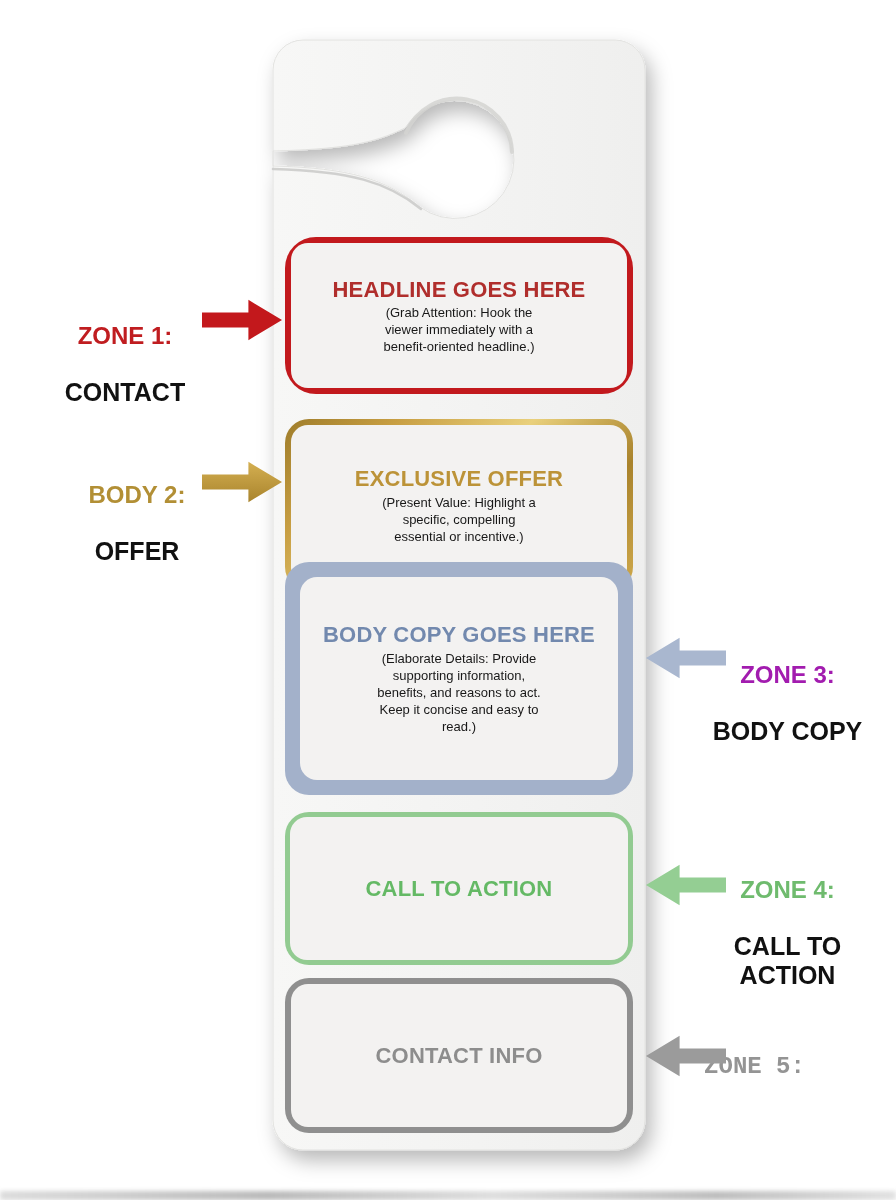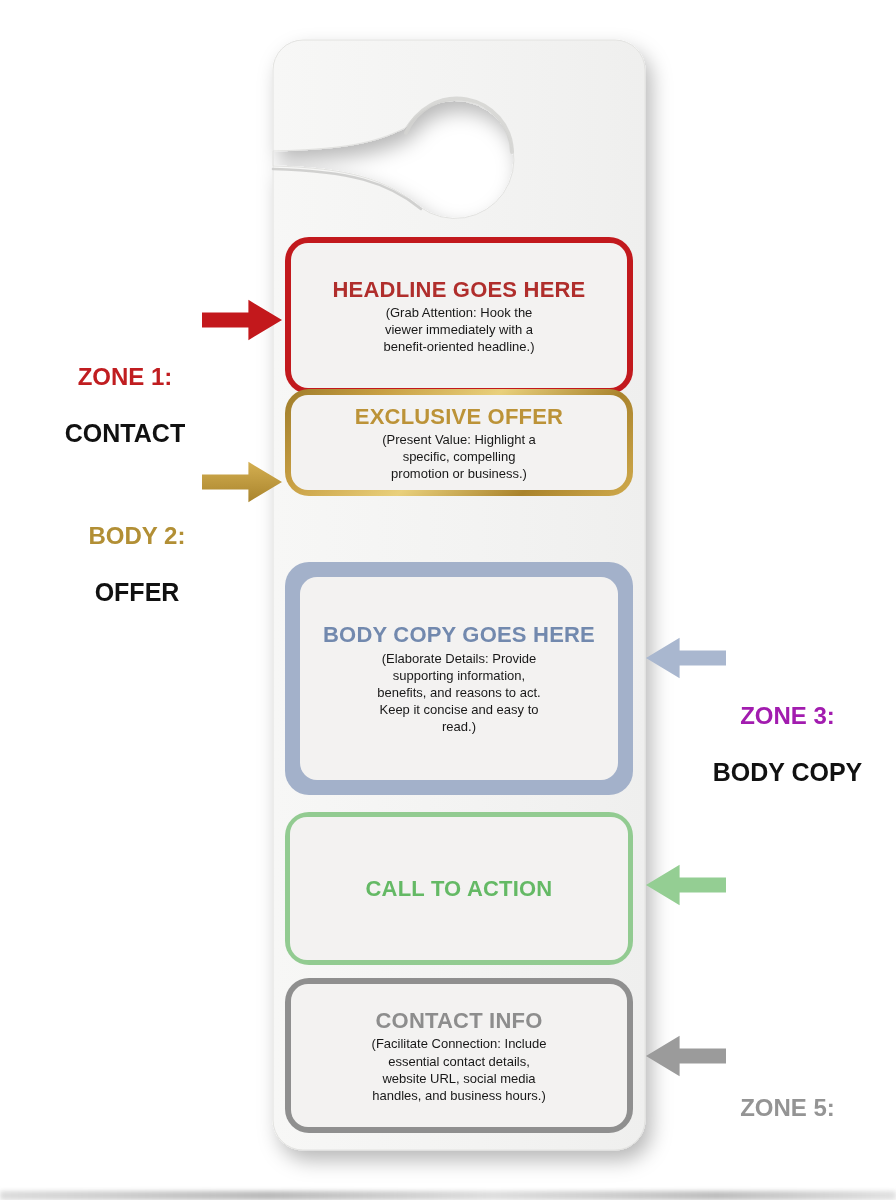--- a/index.html
+++ b/index.html
@@ -18,45 +18,45 @@
     display:flex;
   }
   .zone-box .inner{
     flex:1;border-radius:17px;background:#f3f2f1;
     display:flex;flex-direction:column;justify-content:center;align-items:center;
     text-align:center;padding:4px 8px;box-sizing:border-box;
   }
   .zone-heading{font-weight:bold;font-size:22px;line-height:1.25;letter-spacing:.2px;}
   .zone-body{font-size:13px;line-height:1.32;color:#181818;white-space:pre-line;margin-top:1px;}
 
-  .box-1{top:237px;height:157px;background:#c2191d;}
-  .box-2{top:389px;height:107px;
+  .box-1{top:237px;height:157px;background:#c2191d;border-radius:31px;}
+  .box-2{top:419px;height:172px;
          background:linear-gradient(135deg,#9e7c2a 0%,#c89f43 22%,#e9d07c 48%,#a9832c 75%,#d0aa4c 100%);}
   .box-3{top:562px;height:233px;background:#a3b1ca;padding:15px;}
   .box-4{top:812px;height:153px;background:#92cb91;padding:5px;}
   .box-5{top:978px;height:155px;background:#8f8f8f;}
 
   .hd-1{color:#b02e2c;}
   .hd-2{color:#bc9338;}
   .hd-3{color:#7289ae;}
   .hd-4{color:#64b965;}
   .hd-5{color:#8d8d8d;}
 
   
   .side-label{
     position:absolute;width:180px;text-align:center;
     font-weight:bold;font-size:25px;line-height:1.15;color:#111;
     white-space:pre-line;
   }
-  .side-label .prefix{display:block;font-size:24px;margin-top:41px;}
+  .side-label .prefix{display:block;font-size:24px;}
   .lbl-1{left:35px;top:293px;}
   .lbl-2{left:47px;top:452px;}
   .lbl-3{left:700px;top:632px;width:175px;}
   .lbl-4{left:700px;top:847px;width:175px;}
-  .lbl-5{left:700px;top:1024px;width:175px;}
+  .lbl-5{left:667px;top:1024px;width:175px;font-family:Liberation Mono, monospace;}
   .px-1{color:#c01d20;}
   .px-2{color:#b28f35;}
   .px-3{color:#a21caf;}
   .px-4{color:#6fbb6e;}
   .px-5{color:#949494;}
 
   
   .arrow{position:absolute;width:80px;height:42px;}
   .arrow.right{clip-path:polygon(0 32%,58% 32%,58% 2%,100% 50%,58% 98%,58% 68%,0 68%);}
   .arrow.left {clip-path:polygon(100% 32%,42% 32%,42% 2%,0 50%,42% 98%,42% 68%,100% 68%);}
@@ -107,21 +107,21 @@
 viewer immediately with a
 benefit-oriented headline.)</div>
     </div>
   </div>
 
   <div class="zone-box box-2">
     <div class="inner">
       <div class="zone-heading hd-2">EXCLUSIVE OFFER</div>
       <div class="zone-body">(Present Value: Highlight a
 specific, compelling
-promotion or business.)</div>
+essential or incentive.)</div>
     </div>
   </div>
 
   <div class="zone-box box-3">
     <div class="inner">
       <div class="zone-heading hd-3">BODY COPY GOES HERE</div>
       <div class="zone-body">(Elaborate Details: Provide
 supporting information,
 benefits, and reasons to act.
 Keep it concise and easy to
@@ -131,39 +131,40 @@
 
   <div class="zone-box box-4">
     <div class="inner">
       <div class="zone-heading hd-4">CALL TO ACTION</div>
     </div>
   </div>
 
   <div class="zone-box box-5">
     <div class="inner">
       <div class="zone-heading hd-5">CONTACT INFO</div>
-      <div class="zone-body">(Facilitate Connection: Include
-essential contact details,
-website URL, social media
-handles, and business hours.)</div>
     </div>
   </div>
 
   <div class="side-label lbl-1">
     <span class="prefix px-1">ZONE 1:</span>
     <span>CONTACT</span>
   </div>
   <div class="side-label lbl-2">
     <span class="prefix px-2">BODY 2:</span>
     <span>OFFER</span>
   </div>
   <div class="side-label lbl-3">
     <span class="prefix px-3">ZONE 3:</span>
     <span>BODY COPY</span>
   </div>
+  <div class="side-label lbl-4">
+    <span class="prefix px-4">ZONE 4:</span>
+    <span>CALL TO
+ACTION</span>
+  </div>
   <div class="side-label lbl-5">
     <span class="prefix px-5">ZONE 5:</span>
   </div>
 
   <div class="arrow right ar-1"></div>
   <div class="arrow right ar-2"></div>
   <div class="arrow left ar-3"></div>
   <div class="arrow left ar-4"></div>
   <div class="arrow left ar-5"></div>
 

